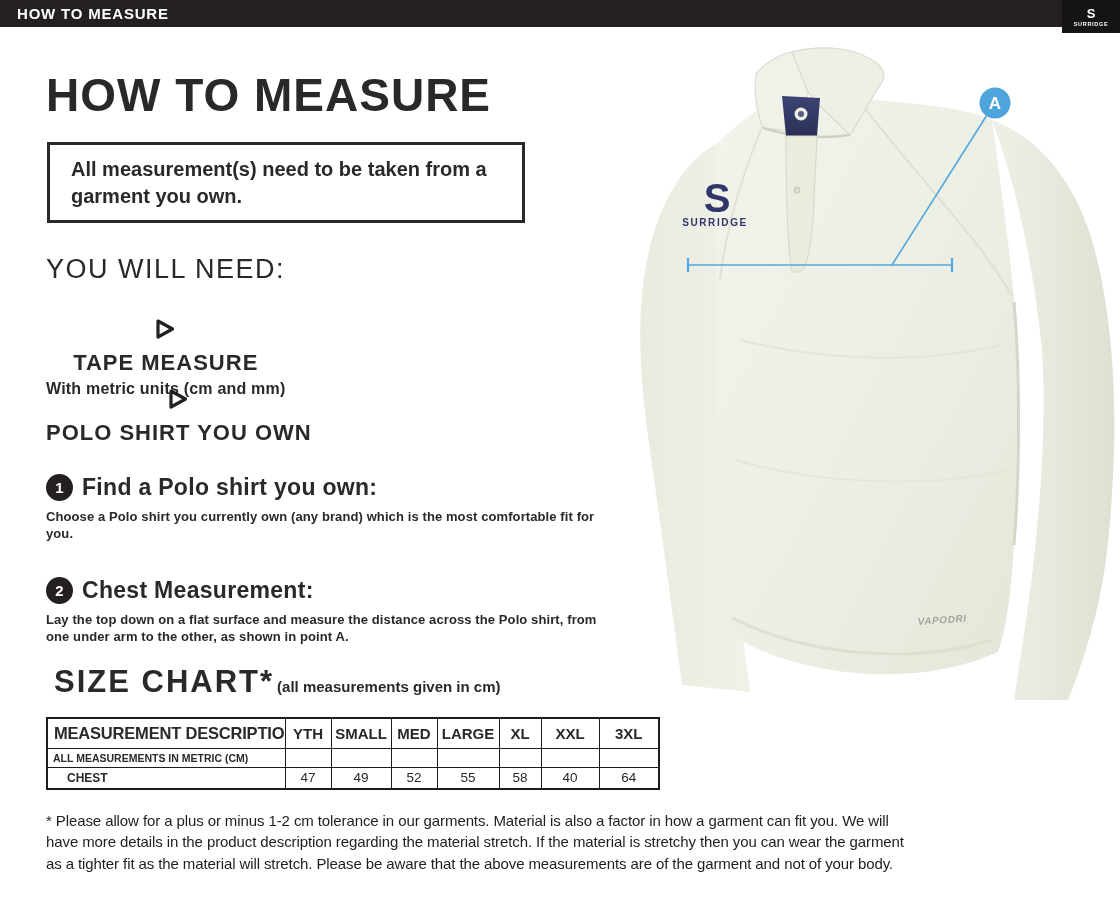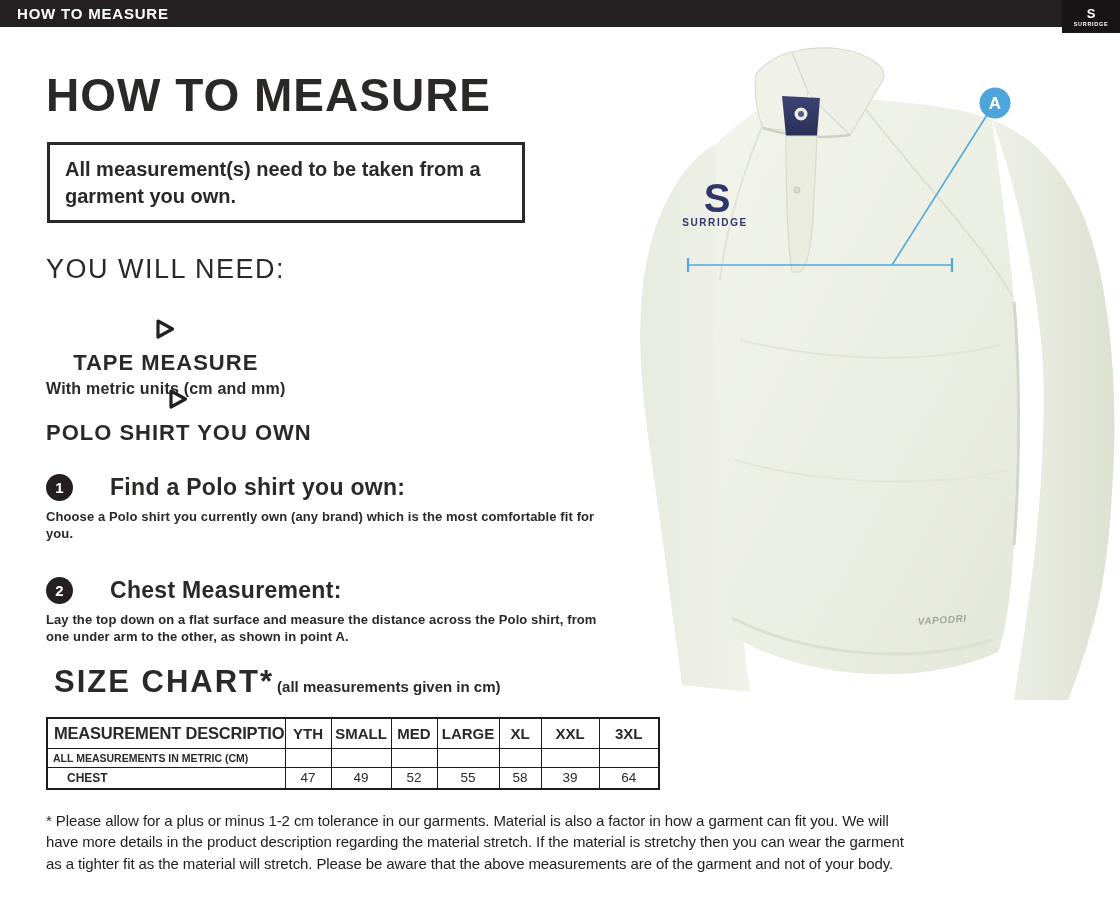--- a/index.html
+++ b/index.html
@@ -12,41 +12,41 @@
                   font-size:15px; font-weight:bold; letter-spacing:0.8px; }
   .brand-box { position:absolute; top:0; right:0; width:58px; height:33px; background:#171415;
                display:flex; flex-direction:column; align-items:center; justify-content:center; }
   .brand-s { color:#ffffff; font-size:13px; line-height:13px; font-weight:bold; }
   .brand-text { color:#ffffff; font-size:5.5px; font-weight:bold; letter-spacing:0.7px; margin-top:1px; }
 
   
   .page-title { position:absolute; left:46px; top:68px; font-size:46px; font-weight:bold;
                 letter-spacing:1px; color:#2b2928; }
   .notice-box { position:absolute; left:47px; top:142px; width:478px; min-height:81px;
-                border:3px solid #2b2928; padding:11px 15px; font-size:20px; font-weight:bold;
+                border:3px solid #2b2928; padding:11px 21px; font-size:20px; font-weight:bold;
                 line-height:1.33; }
   .ywn-heading { position:absolute; left:46px; top:254px; font-size:27px; font-weight:normal;
                  letter-spacing:1.5px; }
 
   .need-item { position:absolute; left:46px; }
   .need-item.first { top:318px; }
   .need-item.second { top:388px; }
   .need-head { display:flex; align-items:center; gap:10px;flex-direction:column; }
   .tri-icon svg { display:block; }
   .need-title { font-size:22px; font-weight:bold; letter-spacing:1px; }
   .need-desc { font-size:16px; font-weight:bold; margin-top:4px; letter-spacing:0.2px; }
 
   .step-item { position:absolute; left:46px; width:562px; }
   .step-item.first { top:474px; }
   .step-item.second { top:577px; }
   .step-head { display:flex; align-items:center; gap:9px; }
   .step-num { width:27px; height:27px; border-radius:50%; background:#242021; color:#ffffff;
               font-size:15px; font-weight:bold; display:flex; align-items:center; justify-content:center;
               flex:0 0 27px; }
-  .step-title { font-size:23px; font-weight:bold; letter-spacing:0.3px;margin-left:28px; }
+  .step-title { font-size:23px; font-weight:bold; letter-spacing:0.3px; }
   .step-desc { margin-top:8px; font-size:13px; font-weight:bold; line-height:1.3; letter-spacing:0.1px; }
 
   .sc-heading-row { position:absolute; left:54px; top:664px; display:flex; align-items:flex-end; gap:3px; }
   .sc-heading { font-size:31px; font-weight:bold; letter-spacing:2px; }
   .sc-note { font-size:15px; font-weight:bold; padding-bottom:5px; }
 
   
   .size-table { position:absolute; left:46px; top:717px; width:612px;
                 border-collapse:collapse; table-layout:fixed; border:2px solid #1d1b1b; }
   .size-table th, .size-table td { border:1.5px solid #1d1b1b; overflow:hidden; white-space:nowrap; }
@@ -158,21 +158,21 @@
     <td></td>
     <td></td>
   </tr>
   <tr class="row-chest">
     <td class="label">CHEST</td>
     <td>47</td>
     <td>49</td>
     <td>52</td>
     <td>55</td>
     <td>58</td>
-    <td>39</td>
+    <td>40</td>
     <td>64</td>
   </tr>
 </tbody>
   </table>
 
 <div class="footnote">* Please allow for a plus or minus 1-2 cm tolerance in our garments. Material is also a factor in how a garment can fit you. We will have more details in the product description regarding the material stretch.  If the material is stretchy then you can wear the garment as a tighter fit as the material will stretch.  Please be aware that the above measurements are of the garment and not of your body.</div>
 
 <div class="product">
 <svg width="500" height="660" viewBox="0 0 500 660">
   <defs>

